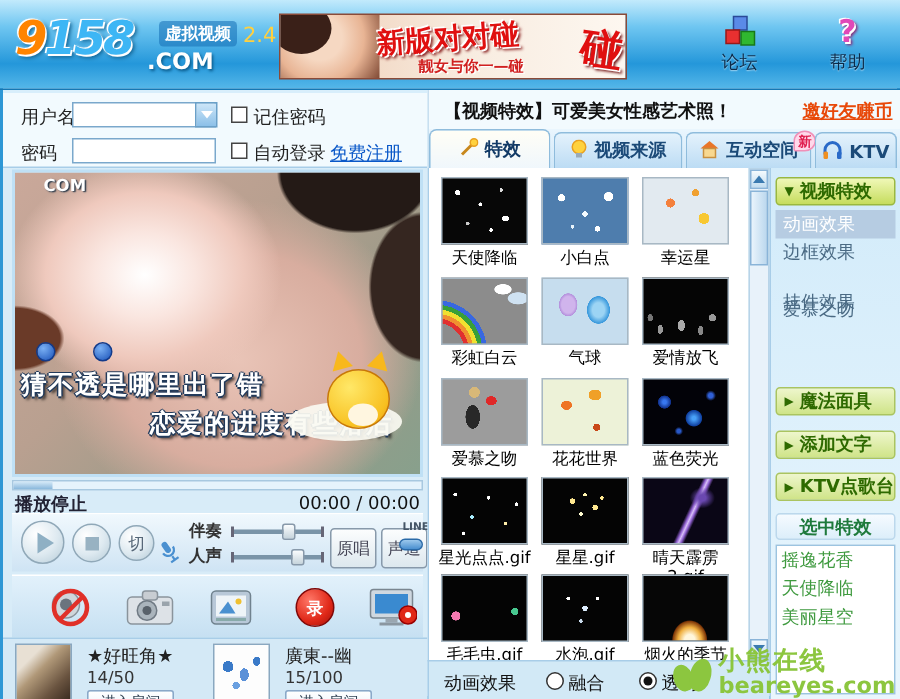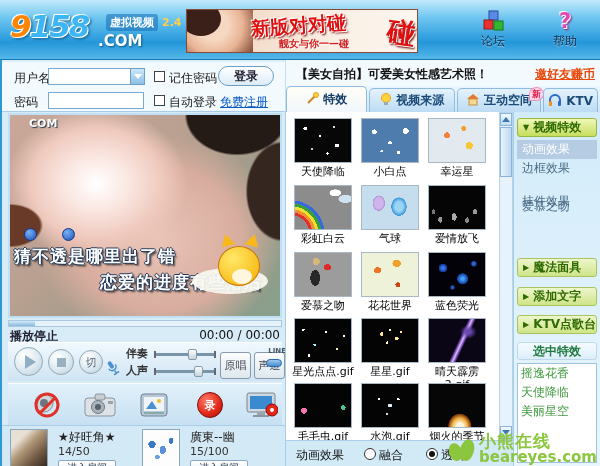--- a/index.html
+++ b/index.html
@@ -7,21 +7,21 @@
 body{font-family:"DejaVu Sans","Liberation Sans",sans-serif;background:#fff;position:relative}
 #app{position:absolute;left:0;top:0;width:600px;height:466px;overflow:hidden;background:#d8ecf8;box-shadow:inset 0 0 0 2px #2e97d5}
 
 
 #header{position:absolute;left:0;top:0;width:600px;height:60px;background:linear-gradient(180deg,#c2eafc 0%,#6fc6f1 30%,#2497da 72%,#55b7e9 100%);border-bottom:1px solid #1577b4}
 #logo{position:absolute;left:10px;top:8px;width:175px;height:46px}
 #logo-num{font-size:31px;font-weight:bold;font-style:italic;letter-spacing:-2px;color:#3db6f5;text-shadow:0 0 2px #fff,1px 1px 0 #fff,-1px -1px 0 #fff,2px 2px 3px #0a5a8a}
 #logo-num .n9{color:#ff8400}
 #logo-com{font-size:15px;font-weight:bold;color:#fff;text-shadow:1px 1px 2px #0a5a8a;position:absolute;left:88px;top:24px}
 #logo-tag{position:absolute;left:96px;top:6px;font-size:11px;font-weight:bold;color:#fff;background:rgba(20,110,180,.55);border-radius:3px;padding:1px 4px}
-#logo-ver{position:absolute;left:152px;top:8px;font-size:11px;font-weight:bold;color:#ffd040}
+#logo-ver{position:absolute;left:152px;top:8px;font-size:14px;font-weight:normal;color:#ffd040}
 #banner{position:absolute;left:186px;top:9px;width:232px;height:44px;border:1px solid #8a4a38;overflow:hidden;background:linear-gradient(90deg,#e8b094 0%,#f2d8c4 22%,#f8ece0 55%,#fdf7f0 100%)}
 #banner-photo{position:absolute;left:0;top:0;width:66px;height:44px;background:radial-gradient(circle at 40% 35%,#f6d8c2 0 30%,#e8b494 60%,#7a4430 100%)}
 #banner-hair{position:absolute;left:-6px;top:-8px;width:40px;height:34px;border-radius:50%;background:#3a2018}
 #banner-l1{position:absolute;left:64px;top:3px;font-size:19px;font-weight:bold;color:#e01010;text-shadow:1px 1px 0 #fff,-1px -1px 0 #fff,2px 2px 2px #801010;transform:rotate(-4deg);white-space:nowrap}
 #banner-l2{position:absolute;left:92px;top:27px;font-size:10px;font-weight:bold;color:#d02020;text-shadow:1px 1px 0 #fff;white-space:nowrap}
 #banner-big{position:absolute;right:2px;top:4px;font-size:28px;font-weight:bold;color:#e01010;text-shadow:1px 1px 0 #fff,2px 2px 2px #701010;transform:rotate(8deg)}
 #nav{position:absolute;right:14px;top:9px;display:flex;gap:30px}
 .nav-btn{width:42px;text-align:center;cursor:pointer}
 .nav-ico{height:24px;display:flex;align-items:center;justify-content:center}
 .nav-lbl{font-size:12px;color:#0b2b4a;text-shadow:0 1px 1px rgba(255,255,255,.6)}
@@ -201,30 +201,29 @@
   </div>
 
   <div id="loginbar">
     <span class="form-lbl" style="left:12px;top:8px">用户名</span>
     <input class="tbox" style="left: 46px; top: 6px;" value="">
     <div id="combo-arrow">
         <span class="tri"></span>
       </div>
     <span class="chk" style="left:152px;top:9px"></span>
     <span class="chk-lbl" style="left:167px;top:8px">记住密码</span>
-    <div id="login-btn">登录</div>
     <span class="form-lbl" style="left:12px;top:32px">密码</span>
     <input class="tbox" style="left: 46px; top: 30px;" type="password" value="">
     <span class="chk" style="left:152px;top:33px"></span>
     <span class="chk-lbl" style="left:167px;top:32px">自动登录</span>
     <span id="register">免费注册</span>
   </div>
 
   <div id="rightbar">
-    <span id="ticker">【美女自拍】可爱美女性感艺术照！</span>
+    <span id="ticker">【视频特效】可爱美女性感艺术照！</span>
     <span id="invite">邀好友赚币</span>
     <div id="tabbar">
       <div class="tab active" id="tab-fx">
         <span><svg width="13" height="13">
               <line x1="2" y1="11" x2="9" y2="4" stroke="#c8881c" stroke-width="2"></line>
               <circle cx="10" cy="3" r="2.5" fill="#ffd23e" stroke="#e8a020"></circle>
             </svg></span>
         <span>特效</span>
       </div>
       <div class="tab" id="tab-src">

